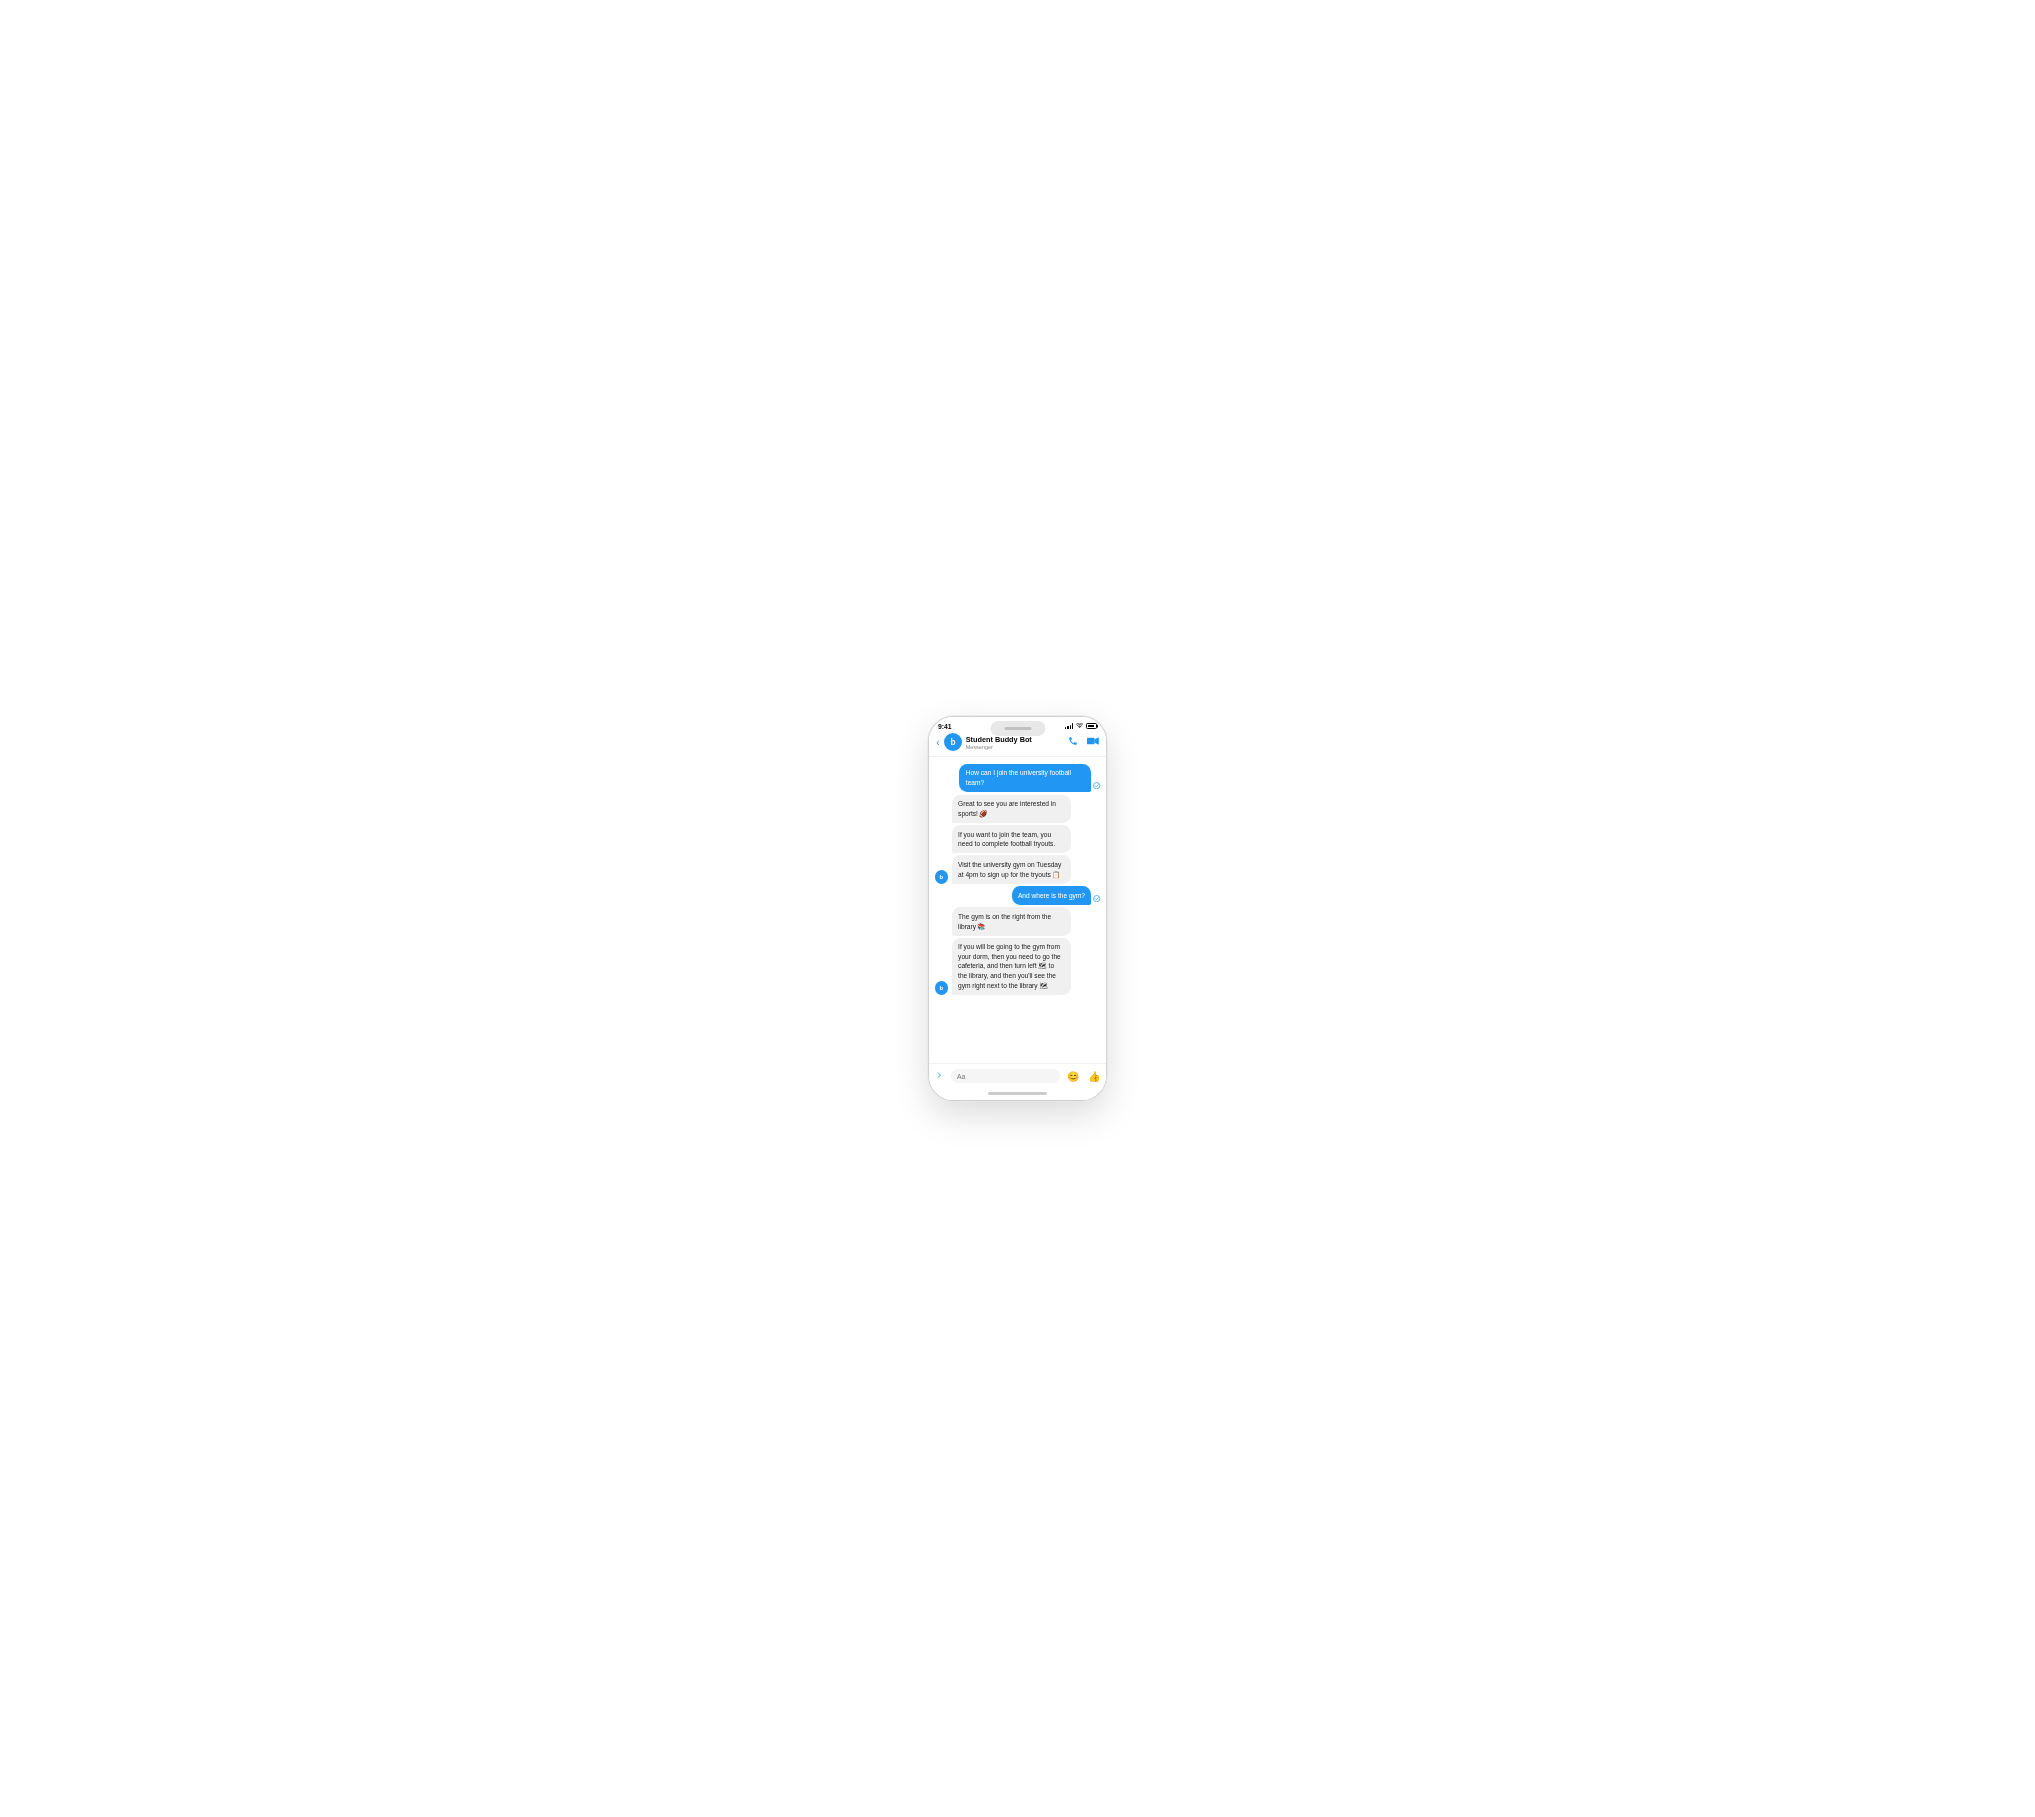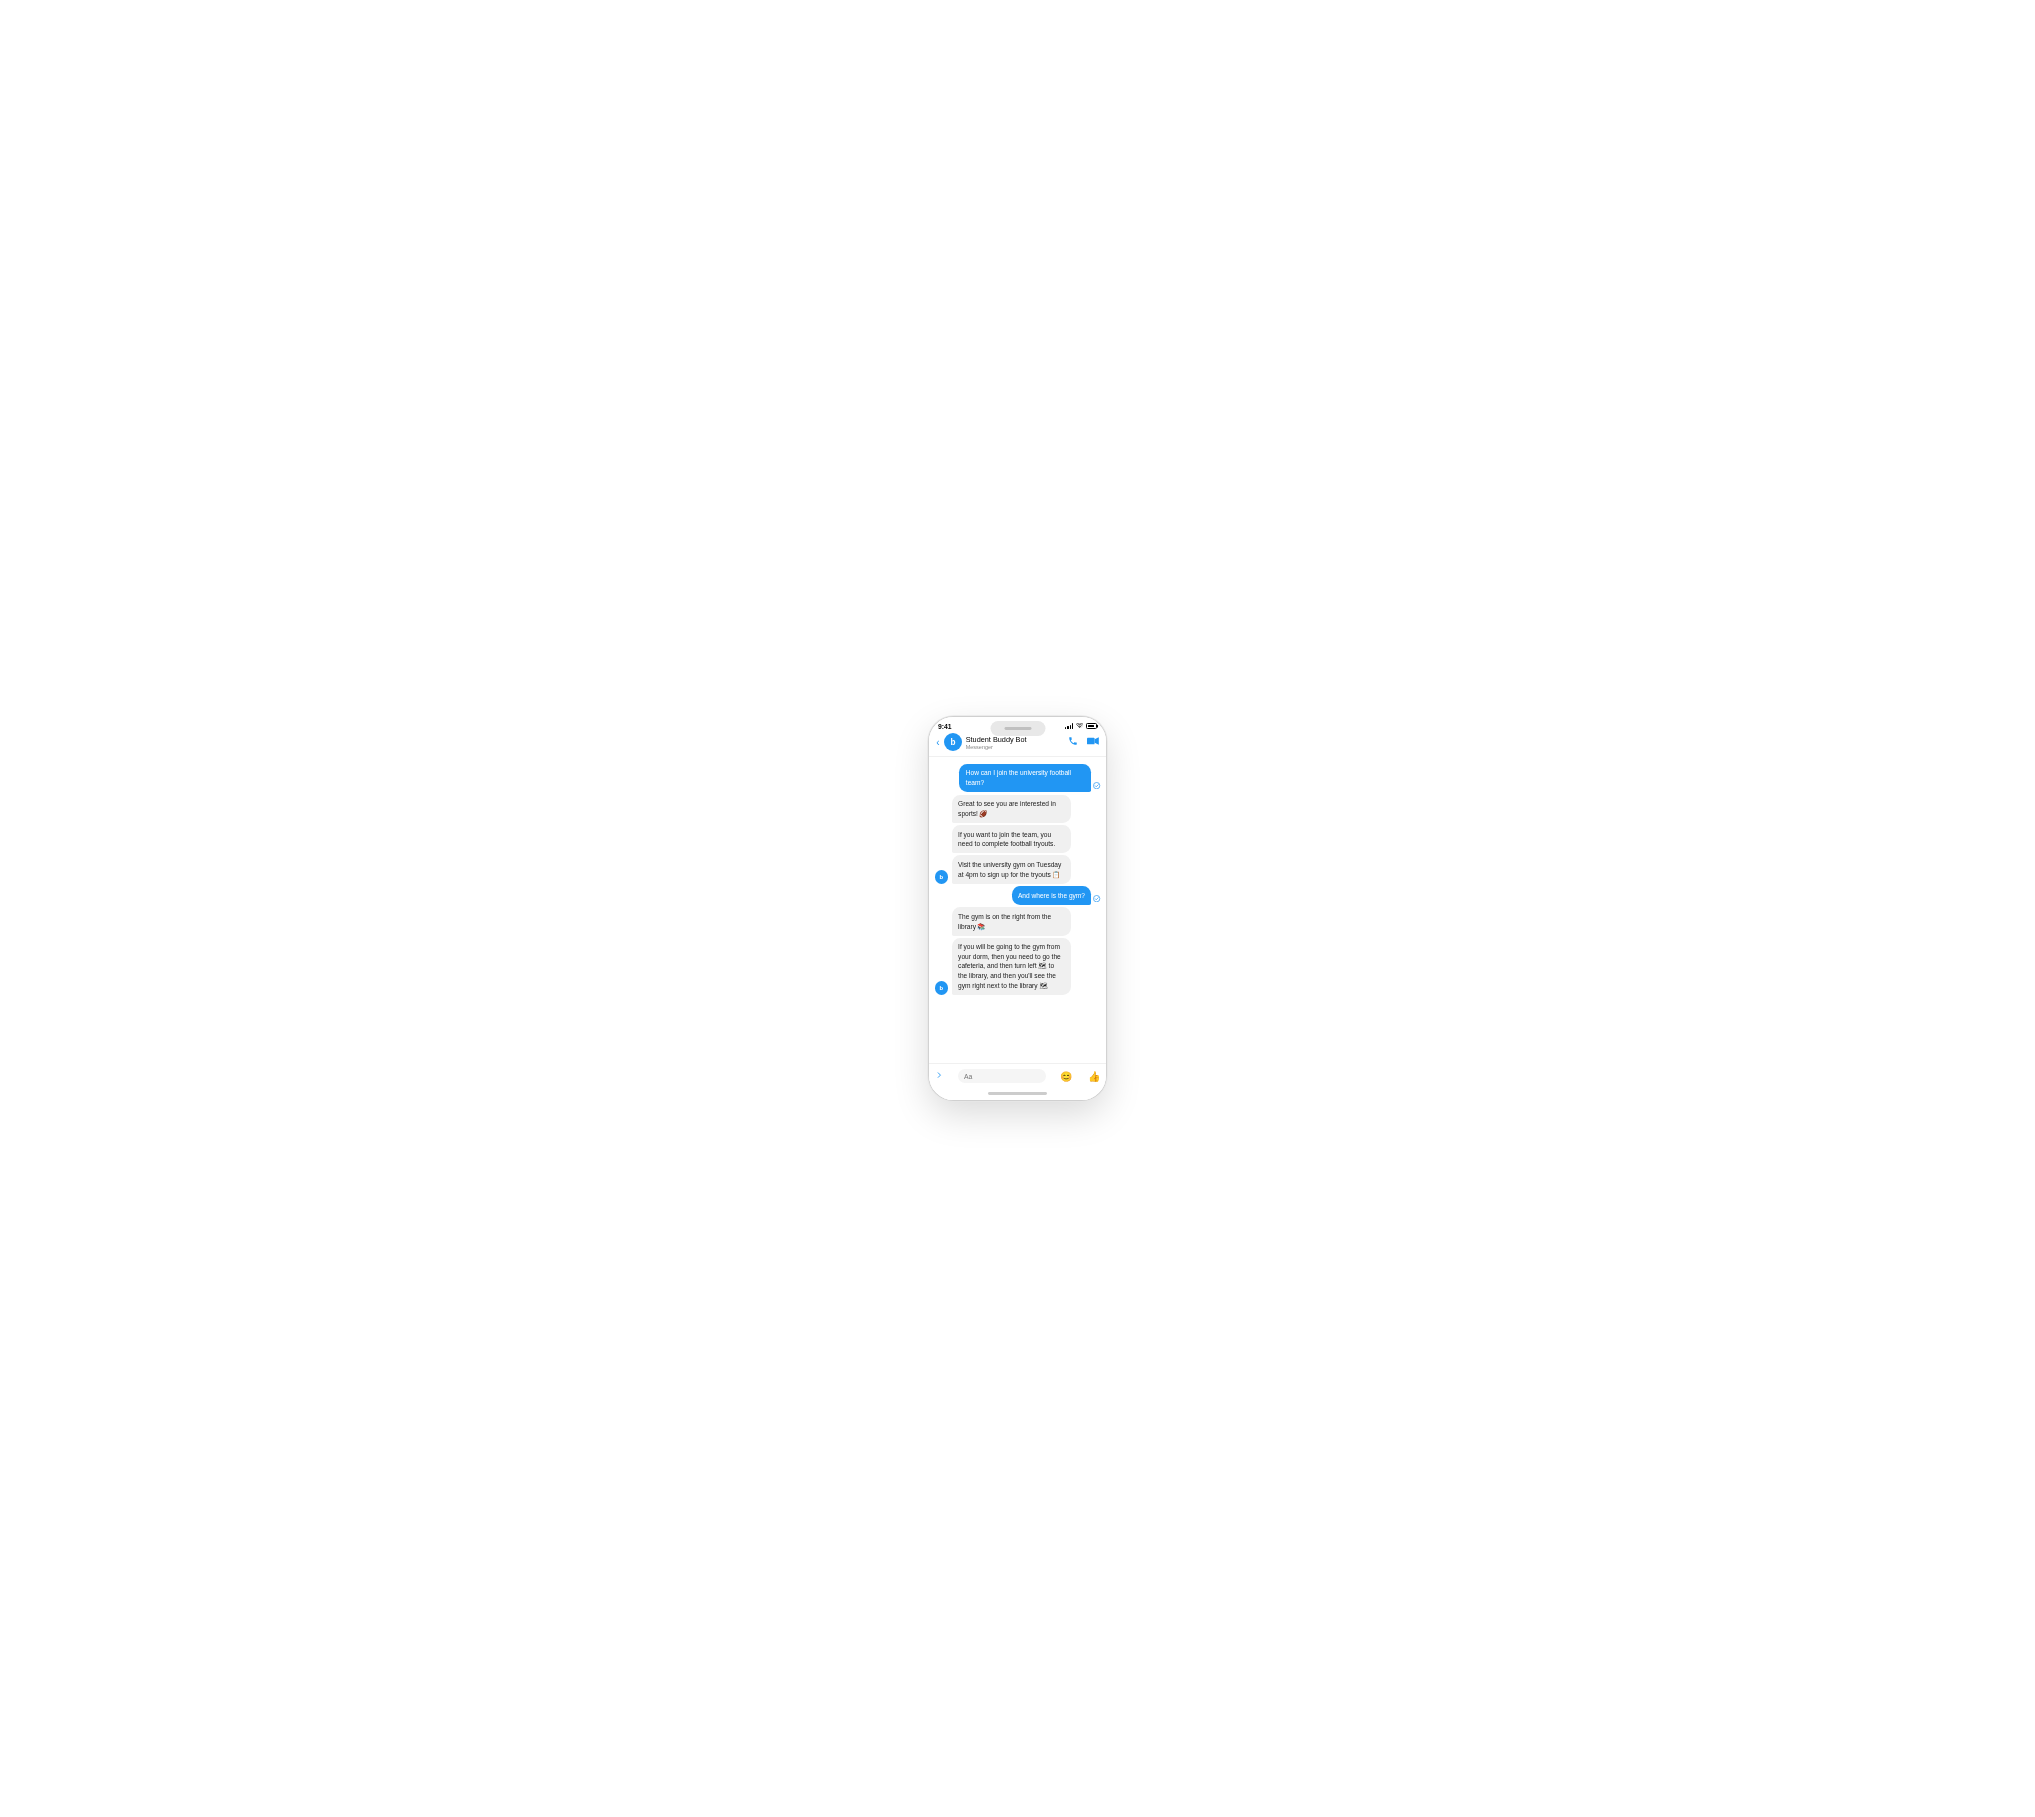--- a/index.html
+++ b/index.html
@@ -163,21 +163,21 @@
       font-size: 8.2px;
     }
 
     .bot-info {
       display: flex;
       flex-direction: column;
     }
 
     .bot-name {
       font-size: 7.3px;
-      font-weight: 400;
+      font-weight: 700;
       color: #000;
     }
 
     .bot-subtitle {
       font-size: 5.5px;
       color: #888;
     }
 
     .header-right {
       display: flex;
@@ -269,21 +269,21 @@
       font-size: 7.3px;
       margin-bottom: 0.9px;
     }
 
     
     .input-area {
       background: #ffffff;
       padding: 4.5px 5.5px 5.5px 5.5px;
       display: flex;
       align-items: center;
-      gap: 15px;
+      gap: 8px;
       border-top: 0.5px solid #f0f0f0;
       flex-shrink: 0;
     }
 
     .expand-btn {
       color: #2196F3;
       font-size: 9px;
       font-weight: 400;
       cursor: pointer;
       flex-shrink: 0;

